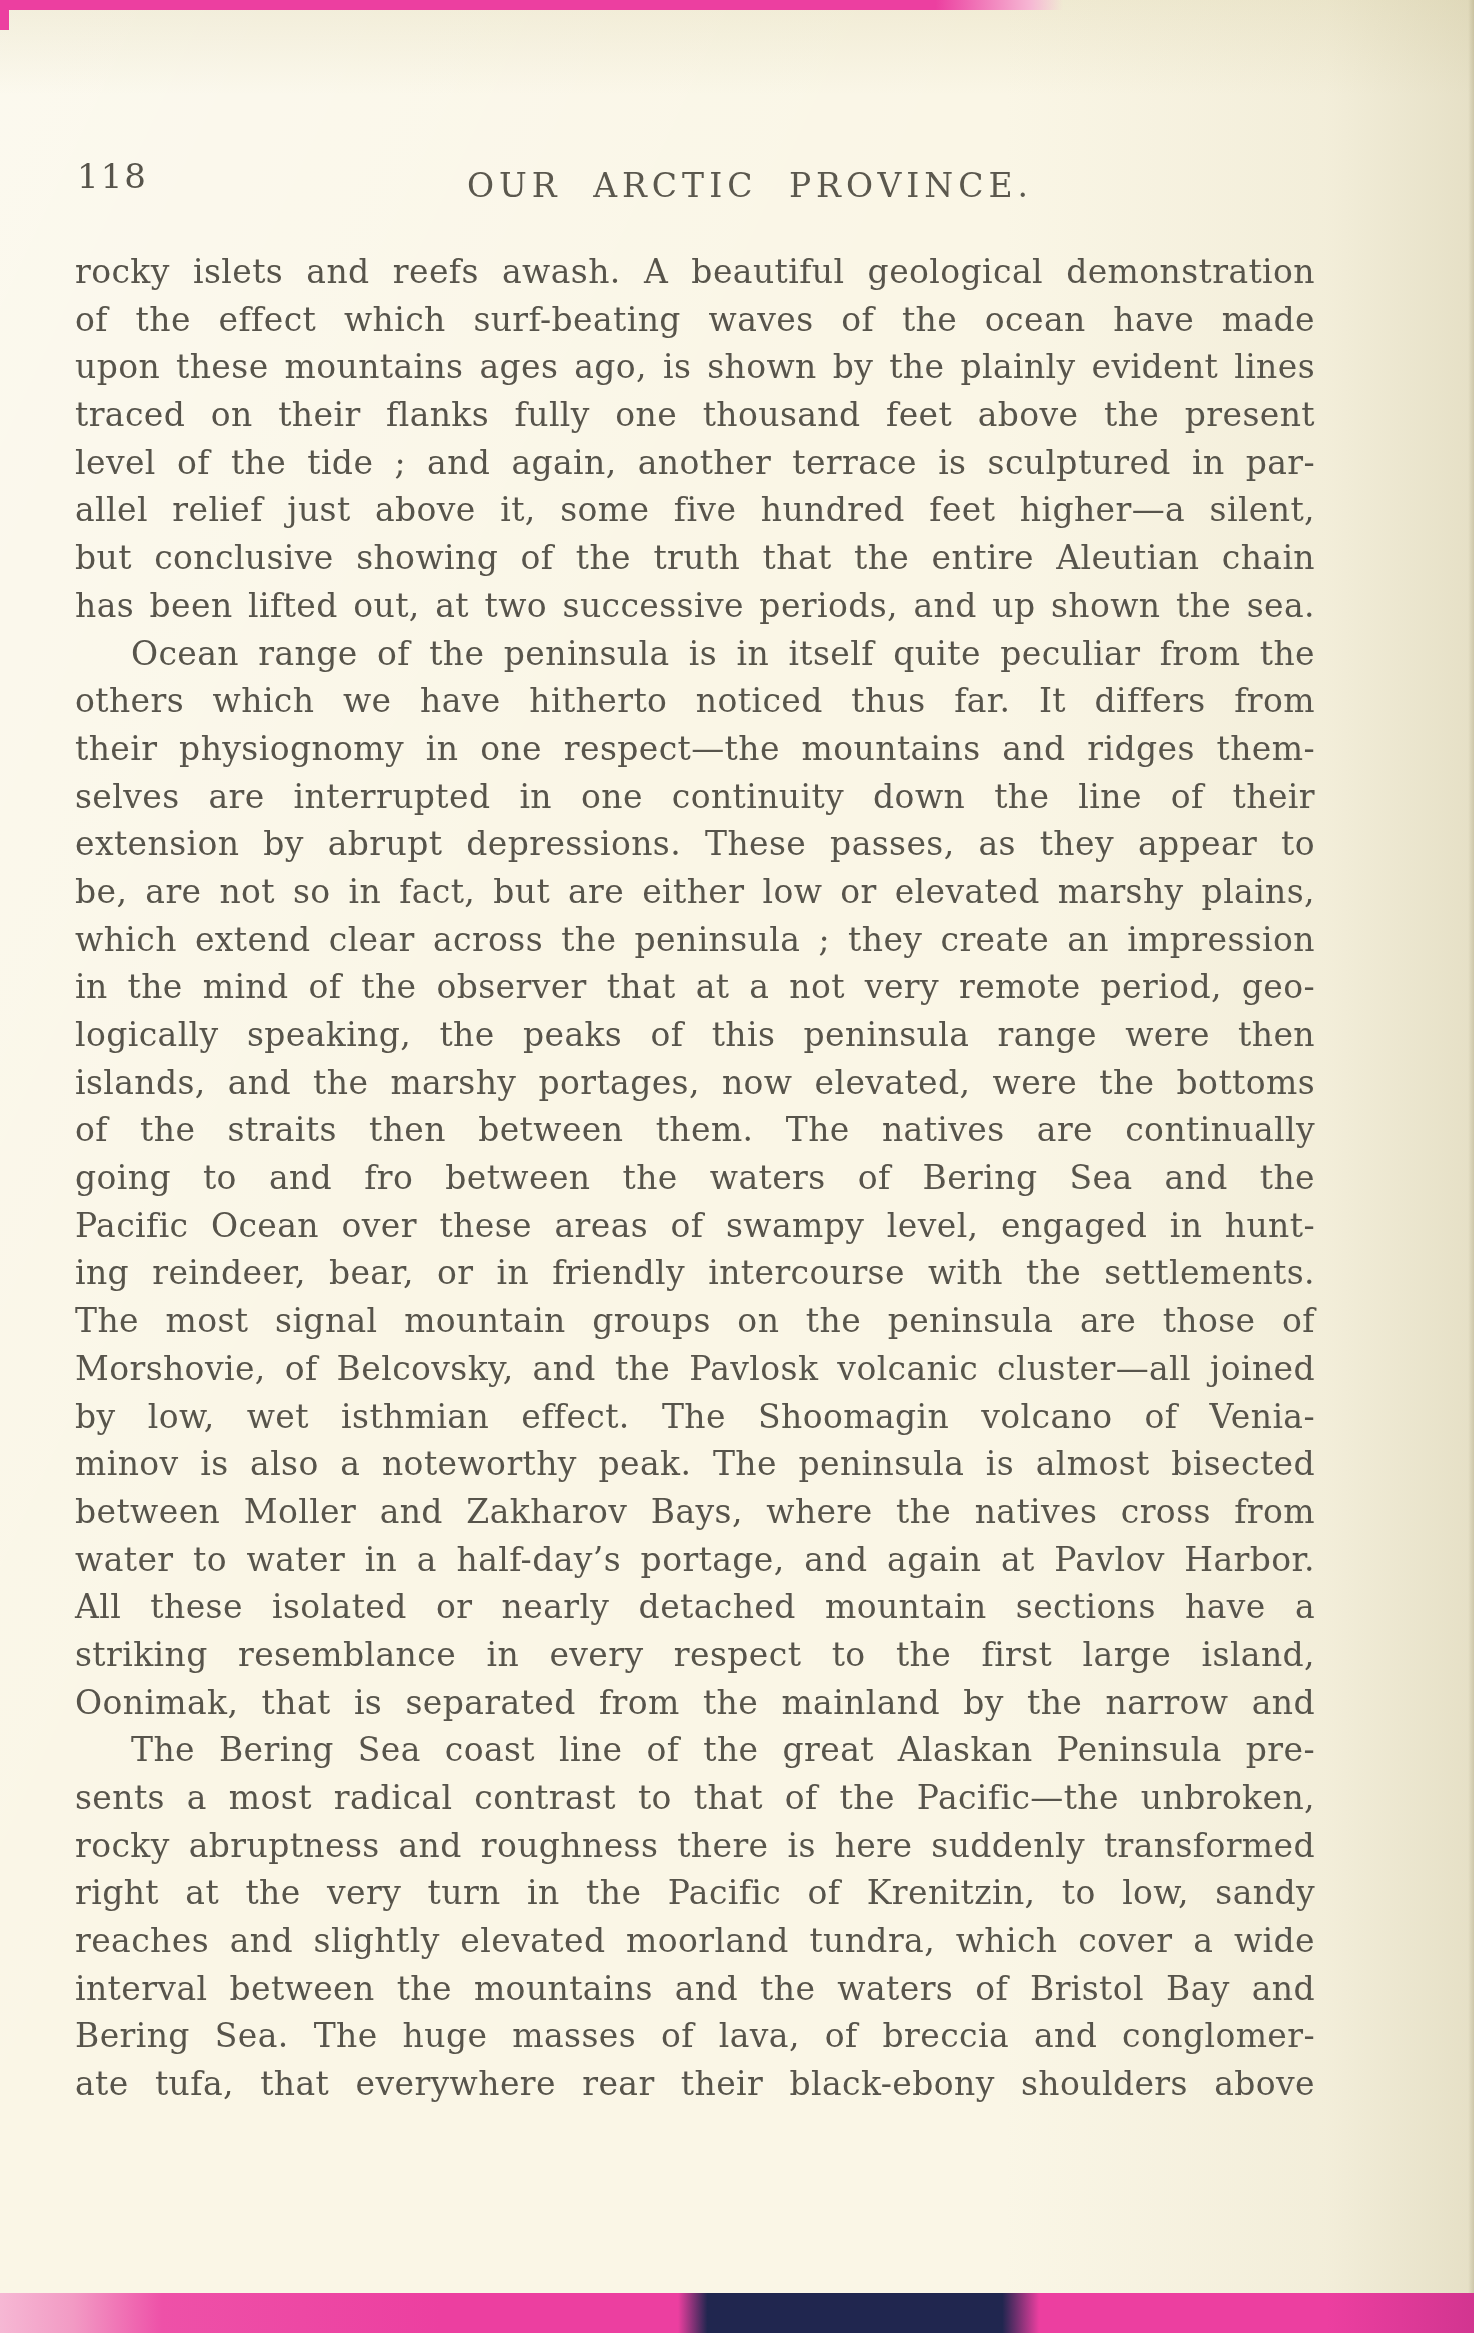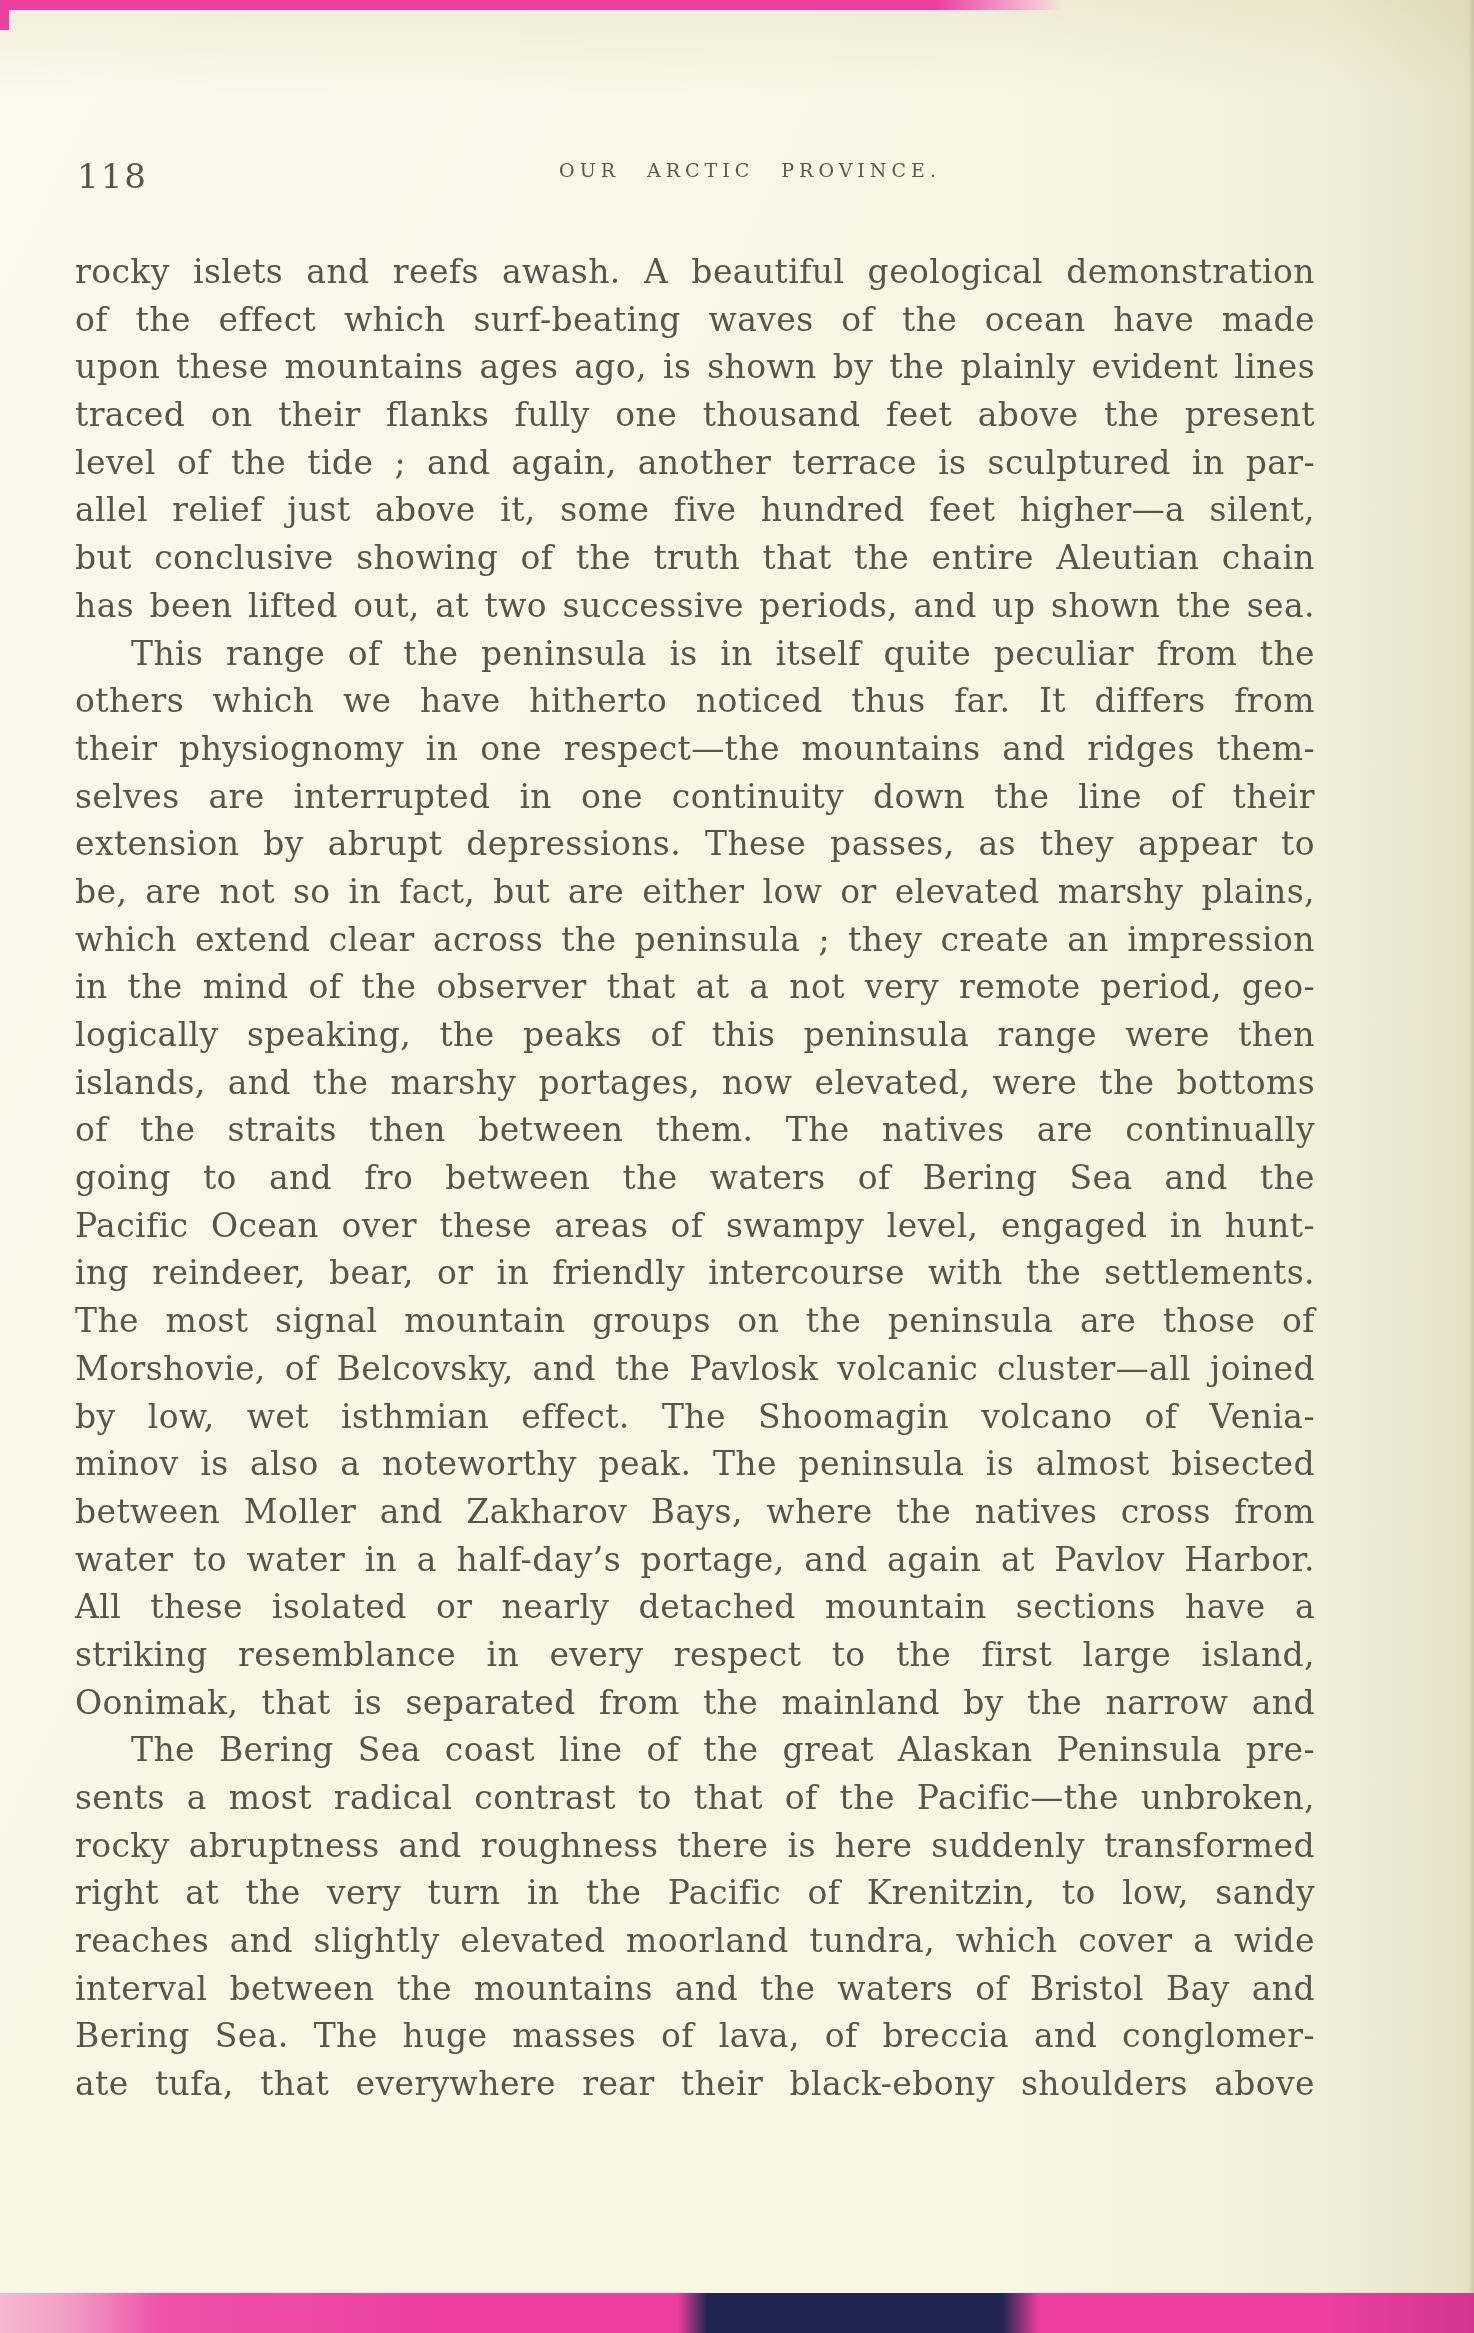--- a/index.html
+++ b/index.html
@@ -34,23 +34,23 @@
   
   .header {
     position: absolute; top: 156px; left: 75px;
     width: 1240px; height: 44px;
   }
   .page-number {
     position: absolute; left: 2px; top: 0;
     font-size: 34px; color: #57544b; letter-spacing: 2px;
   }
   .running-title {
-    position: absolute; left: calc(50% + 55px); top: 3px;
+    position: absolute; left: calc(50% + 55px); top: 10px;
     transform: translateX(-50%);
-    font-size: 19px; color: #5b584e;
+    font-size: 33px; color: #5b584e;
     letter-spacing: 5px; word-spacing: 16px;
     white-space: nowrap;
   }
   
   .text-body {
     position: absolute; top: 248px; left: 75px;
     width: 1240px;
     color: #57544b;
     font-size: 33px;
     line-height: 47.7px;
@@ -82,21 +82,21 @@
 
   <div class="text-body">
       <div class="line">rocky islets and reefs awash.  A beautiful geological demonstration</div>
       <div class="line">of the effect which surf-beating waves of the ocean have made</div>
       <div class="line">upon these mountains ages ago, is shown by the plainly evident lines</div>
       <div class="line">traced on their flanks fully one thousand feet above the present</div>
       <div class="line">level of the tide ; and again, another terrace is sculptured in par-</div>
       <div class="line">allel relief just above it, some five hundred feet higher—a silent,</div>
       <div class="line">but conclusive showing of the truth that the entire Aleutian chain</div>
       <div class="line">has been lifted out, at two successive periods, and up shown the sea.</div>
-      <div class="line indent">This range of the peninsula is in itself quite peculiar from the</div>
+      <div class="line indent">Ocean range of the peninsula is in itself quite peculiar from the</div>
       <div class="line">others which we have hitherto noticed thus far.  It differs from</div>
       <div class="line">their physiognomy in one respect—the mountains and ridges them-</div>
       <div class="line">selves are interrupted in one continuity down the line of their</div>
       <div class="line">extension by abrupt depressions.  These passes, as they appear to</div>
       <div class="line">be, are not so in fact, but are either low or elevated marshy plains,</div>
       <div class="line">which extend clear across the peninsula ; they create an impression</div>
       <div class="line">in the mind of the observer that at a not very remote period, geo-</div>
       <div class="line">logically speaking, the peaks of this peninsula range were then</div>
       <div class="line">islands, and the marshy portages, now elevated, were the bottoms</div>
       <div class="line">of the straits then between them.  The natives are continually</div>

